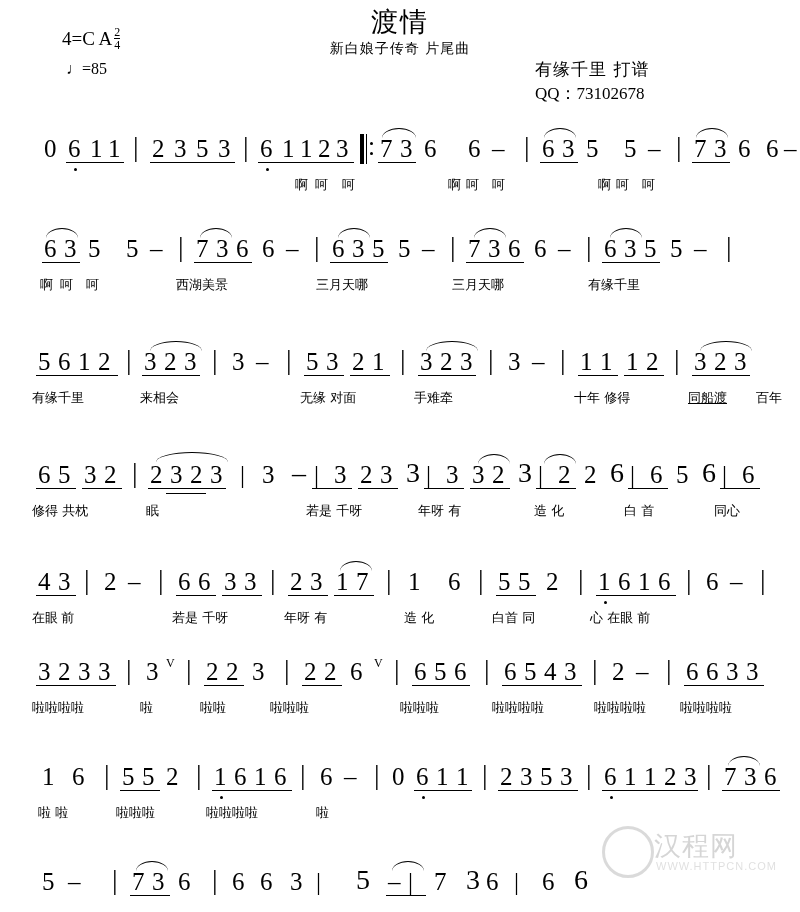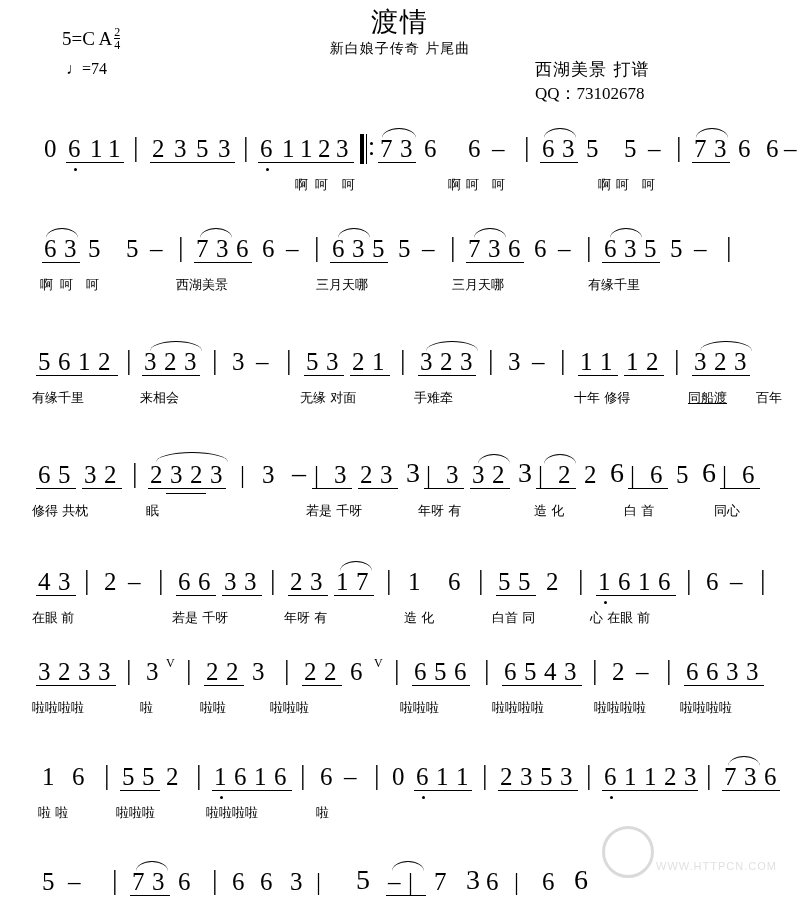--- a/index.html
+++ b/index.html
@@ -178,24 +178,24 @@
     letter-spacing: 1px;
   }
 </style>
 </head>
 <body>
 
 <div class="sheet-title">渡情</div>
 <div class="sheet-subtitle">新白娘子传奇 片尾曲</div>
 
 <div class="key-sig">
-  <span>5=C A</span><span class="frac"><span class="num">2</span><span class="den">4</span></span>
-</div>
-<div class="tempo">♩=74</div>
-<div class="credit1">西湖美景 打谱</div>
+  <span>4=C A</span><span class="frac"><span class="num">2</span><span class="den">4</span></span>
+</div>
+<div class="tempo">♩=85</div>
+<div class="credit1">有缘千里 打谱</div>
 <div class="credit2">QQ：73102678</div>
 
 <div class="system" style="top:132px;">
   <div class="notes-line">
     <span class="tok num" style="left:44px;top:4px;">0</span>
     <span class="tok num" style="left:68px;top:4px;">6</span>
     <span class="tok num" style="left:90px;top:4px;">1</span>
     <span class="tok num" style="left:108px;top:4px;">1</span>
     <div class="beam" style="left:66px;top:30px;width:58px;"></div>
     <div class="dot" style="left:74px;top:36px;"></div>
@@ -620,14 +620,15 @@
     <span class="tok bar" style="left:466px;top:2px;">3</span>
     <span class="tok num" style="left:486px;top:4px;">6</span>
     <span class="tok num" style="left:514px;top:4px;">|</span>
     <span class="tok num" style="left:542px;top:4px;">6</span>
     <span class="tok bar" style="left:574px;top:2px;">6</span>
   </div>
 </div>
 
 <div class="watermark">
   <div class="wm-circle"></div>
+  <div class="wm-text">汉程网</div>
   <div class="wm-sub">WWW.HTTPCN.COM</div>
 </div>
 
 </body></html>

